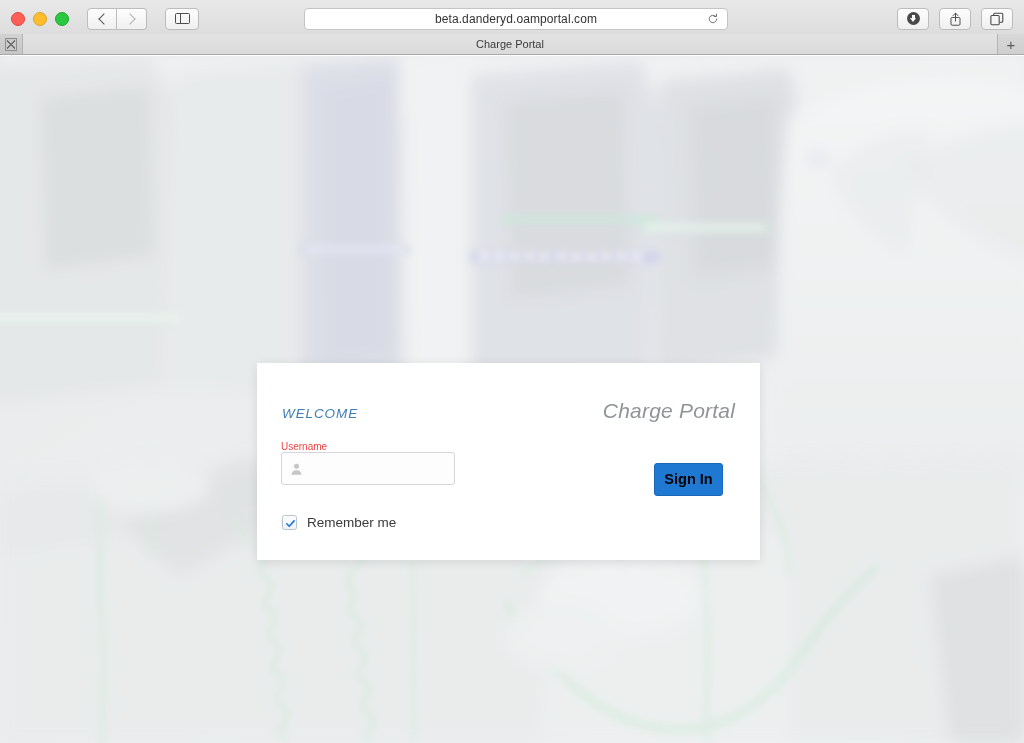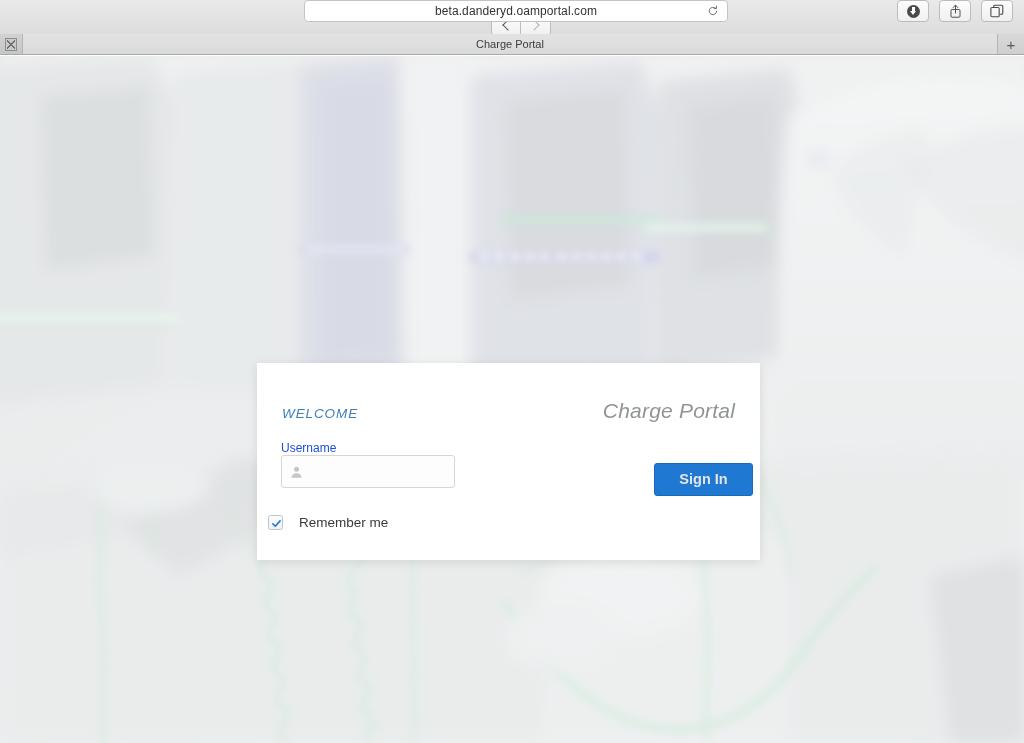--- a/index.html
+++ b/index.html
@@ -24,21 +24,20 @@
     position: absolute;
     top: 0; left: 0;
     width: 1024px;
     height: 38px;
     background: linear-gradient(to bottom, #e9e9e9 0%, #dcdcdc 100%);
     border-bottom: 1px solid #b9b9b9;
     box-sizing: border-box;
     display: flex;
     align-items: center;
     z-index: 20;
-    flex-direction: column;
   }
 
   .traffic-lights {
     display: flex;
     align-items: center;
     gap: 8px;
     padding-left: 11px;
   }
   .tl {
     width: 12px; height: 12px;
@@ -270,22 +269,22 @@
     letter-spacing: 0.2px;
   }
 
   .field {
     position: absolute;
   }
   .field-username { left: 24px; top: 78px; width: 174px; }
   .field-password { left: 210px; top: 78px; width: 174px; }
 
   .field-label {
-    font-size: 12px;
-    color: #1d4ed8;
+    font-size: 10px;
+    color: #ef4444;
     display: block;
     margin-bottom: 0;
   }
 
   .input-wrap {
     position: relative;
     width: 100%;
     height: 33px;
   }
   .text-input {
@@ -307,42 +306,42 @@
     transform: translateY(-50%);
     width: 13px; height: 14px;
     color: #c6c6c6;
     pointer-events: none;
   }
 
   .signin-button {
     position: absolute;
     left: 397px;
     top: 100px;
-    width: 99px;
+    width: 69px;
     height: 33px;
     background: #1f79d3;
     border: 1px solid #1a69b8;
     border-radius: 3px;
-    color: #e5e5e5;
+    color: #000000;
     font-size: 14.5px;
     font-weight: bold;
     font-family: "Liberation Sans", sans-serif;
     cursor: pointer;
     padding: 0;
     line-height: 31px;
     text-align: center;
   }
 
   .remember-row {
     position: absolute;
-    left: 11px;
+    left: 25px;
     top: 152px;
     display: flex;
     align-items: flex-start;
-    gap: 16px;
+    gap: 10px;
   }
   .checkbox {
     width: 15px; height: 15px;
     border: 1px solid #b9c4cd;
     border-radius: 2.5px;
     background: linear-gradient(to bottom,#fbfcfd,#f0f3f6);
     position: relative;
     box-sizing: border-box;
     cursor: pointer;
     flex: none;

